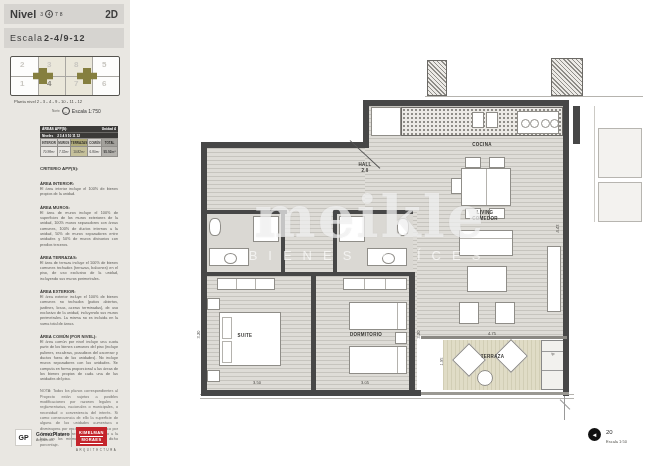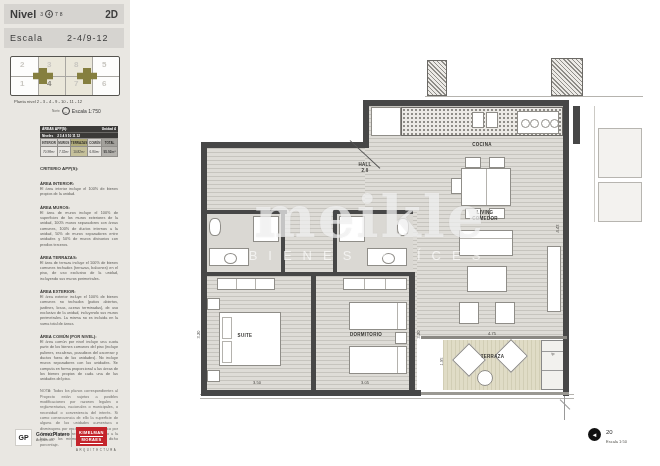--- a/index.html
+++ b/index.html
@@ -36,21 +36,21 @@
     <div class="abs bar" style="left:4px;top:4px;width:120px;height:20px;">
       <span style="font-size:11px;font-weight:bold;">Nivel</span>
       <span style="font-size:5px;margin-left:4px;">3</span>
       <span style="font-size:5px;margin-left:2px;border:.5px solid #3c3c3c;border-radius:50%;width:6px;height:6px;display:inline-flex;align-items:center;justify-content:center;">4</span>
       <span style="font-size:5px;margin-left:2px;">7</span>
       <span style="font-size:5px;margin-left:2px;">8</span>
       <span style="font-size:10px;font-weight:bold;margin-left:auto;">2D</span>
     </div>
     <div class="abs bar" style="left:4px;top:28px;width:120px;height:20px;">
       <span style="font-size:9px;letter-spacing:1px;">Escala</span>
-      <span style="font-size:9px;letter-spacing:1px;margin-left:24px;font-weight:normal;">2-4/9-12</span>
+      <span style="font-size:9px;letter-spacing:1px;margin-left:1px;font-weight:bold;">2-4/9-12</span>
     </div>
 
     <div class="abs" style="left:10px;top:56px;width:108px;height:38px;background:#fdfdfc;border:1.5px solid #55544f;border-radius:2px;">
       <div class="abs" style="left:27px;top:0;width:54px;height:38px;background:#eae7da;"></div>
       <div class="abs" style="left:27px;top:0;width:1px;height:38px;background:#a9a7a2;"></div>
       <div class="abs" style="left:54px;top:0;width:1px;height:38px;background:#a9a7a2;"></div>
       <div class="abs" style="left:81px;top:0;width:1px;height:38px;background:#a9a7a2;"></div>
       <div class="abs" style="left:0;top:19px;width:108px;height:1px;background:#a9a7a2;"></div>
       <div class="abs cross" style="left:22px;top:11px;width:20px;height:16px;"></div>
       <div class="abs cross" style="left:66px;top:11px;width:20px;height:16px;"></div>

